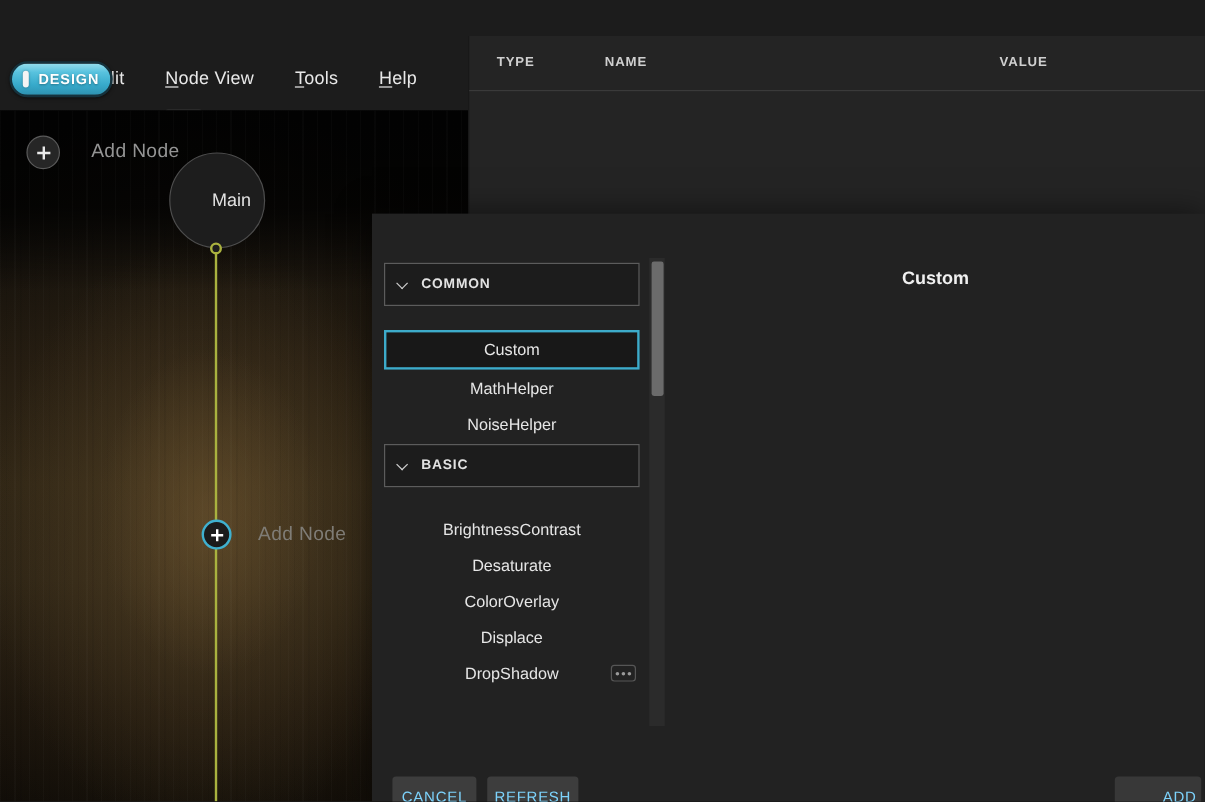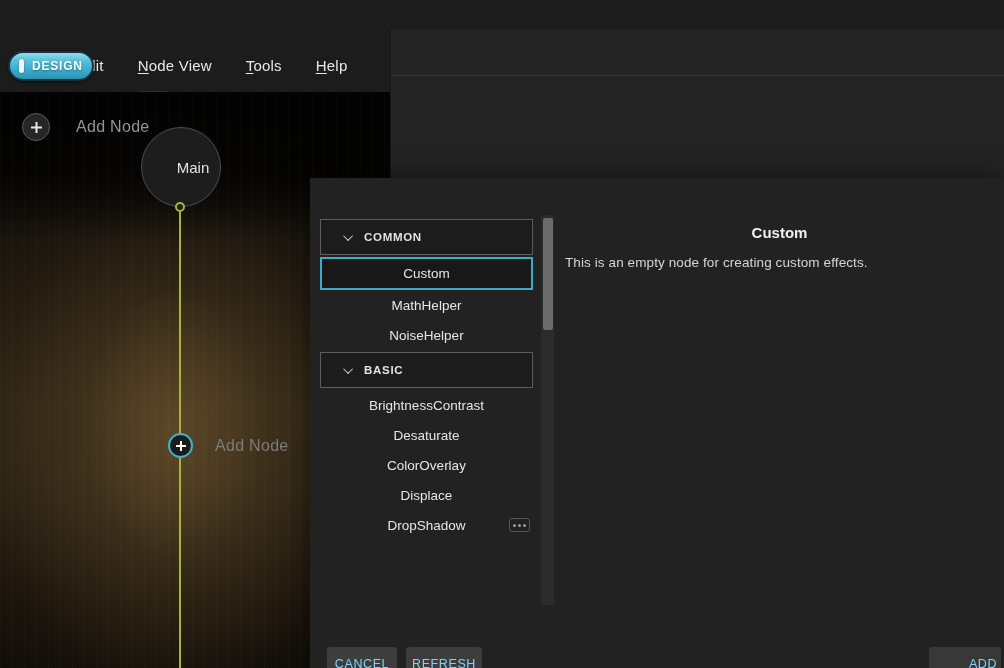--- a/index.html
+++ b/index.html
@@ -120,21 +120,21 @@
     position:absolute; left:310px; top:178px; width:694px; height:490px;
     background:#222222; box-shadow:0 0 26px rgba(0,0,0,0.55);
   }
   .dialog-title {
     position:absolute; top:11px; left:0; width:100%; text-align:center;
     font-size:15px; color:#dcdcdc; letter-spacing:0.2px;
   }
   .list-col { position:absolute; left:10px; top:41px; width:213px; }
   .section-header {
     height:36px; background:#1c1c1c; border:1px solid #5c5c5c;
-    display:flex; align-items:center; padding-left:25px; margin-bottom:2px;
+    display:flex; align-items:center; padding-left:12px; margin-bottom:20px;
   }
   .section-header + .list-rows { margin-bottom:2px; }
   .chev {
     width:7px; height:7px; border-left:1.6px solid #cfcfcf; border-bottom:1.6px solid #cfcfcf;
     transform:rotate(-45deg) translateY(-2px); margin-right:11px;
   }
   .section-label { font-size:11.5px; font-weight:bold; color:#e2e2e2; letter-spacing:0.7px; }
   .list-row {
     position:relative; height:30px; display:flex; align-items:center; justify-content:center;
     font-size:13.5px; color:#e6e6e6;
@@ -181,20 +181,25 @@
 
 <div class="menubar">
   <div class="menu-item"><span class="mnemonic">F</span><span>ile</span></div>
   <div class="menu-item"><span class="mnemonic">E</span><span>dit</span></div>
   <div class="menu-item"><span class="mnemonic">N</span><span>ode View</span></div>
   <div class="menu-item"><span class="mnemonic">T</span><span>ools</span></div>
   <div class="menu-item"><span class="mnemonic">H</span><span>elp</span></div>
 </div>
 
 <div class="props-panel">
+  <div class="props-header">
+    <span class="col-label col-type">TYPE</span>
+    <span class="col-label col-name">NAME</span>
+    <span class="col-label col-value">VALUE</span>
+  </div>
   <div class="props-divider"></div>
 </div>
 
 <div class="toolbar">
   <div class="design-btn">
     <span class="design-toggle-bar"></span>
     <span class="design-label">DESIGN</span>
   </div>
   <div class="tool-icon-btn tool-icon-collapse">
     <svg width="26" height="18" viewBox="0 0 26 18">
@@ -287,18 +292,17 @@
           </span>
       </div>
     </div>
   </div>
 
   <div class="dlg-scrollbar">
     <div class="dlg-scroll-thumb"></div>
   </div>
 
   <div class="detail-heading">Custom</div>
-  <div class="detail-desc">This is an empty node for creating custom effects.</div>
 
   <button class="dlg-btn btn-cancel">CANCEL</button>
   <button class="dlg-btn btn-refresh">REFRESH</button>
   <button class="dlg-btn btn-add">ADD</button>
 </div>
 
 </body></html>

